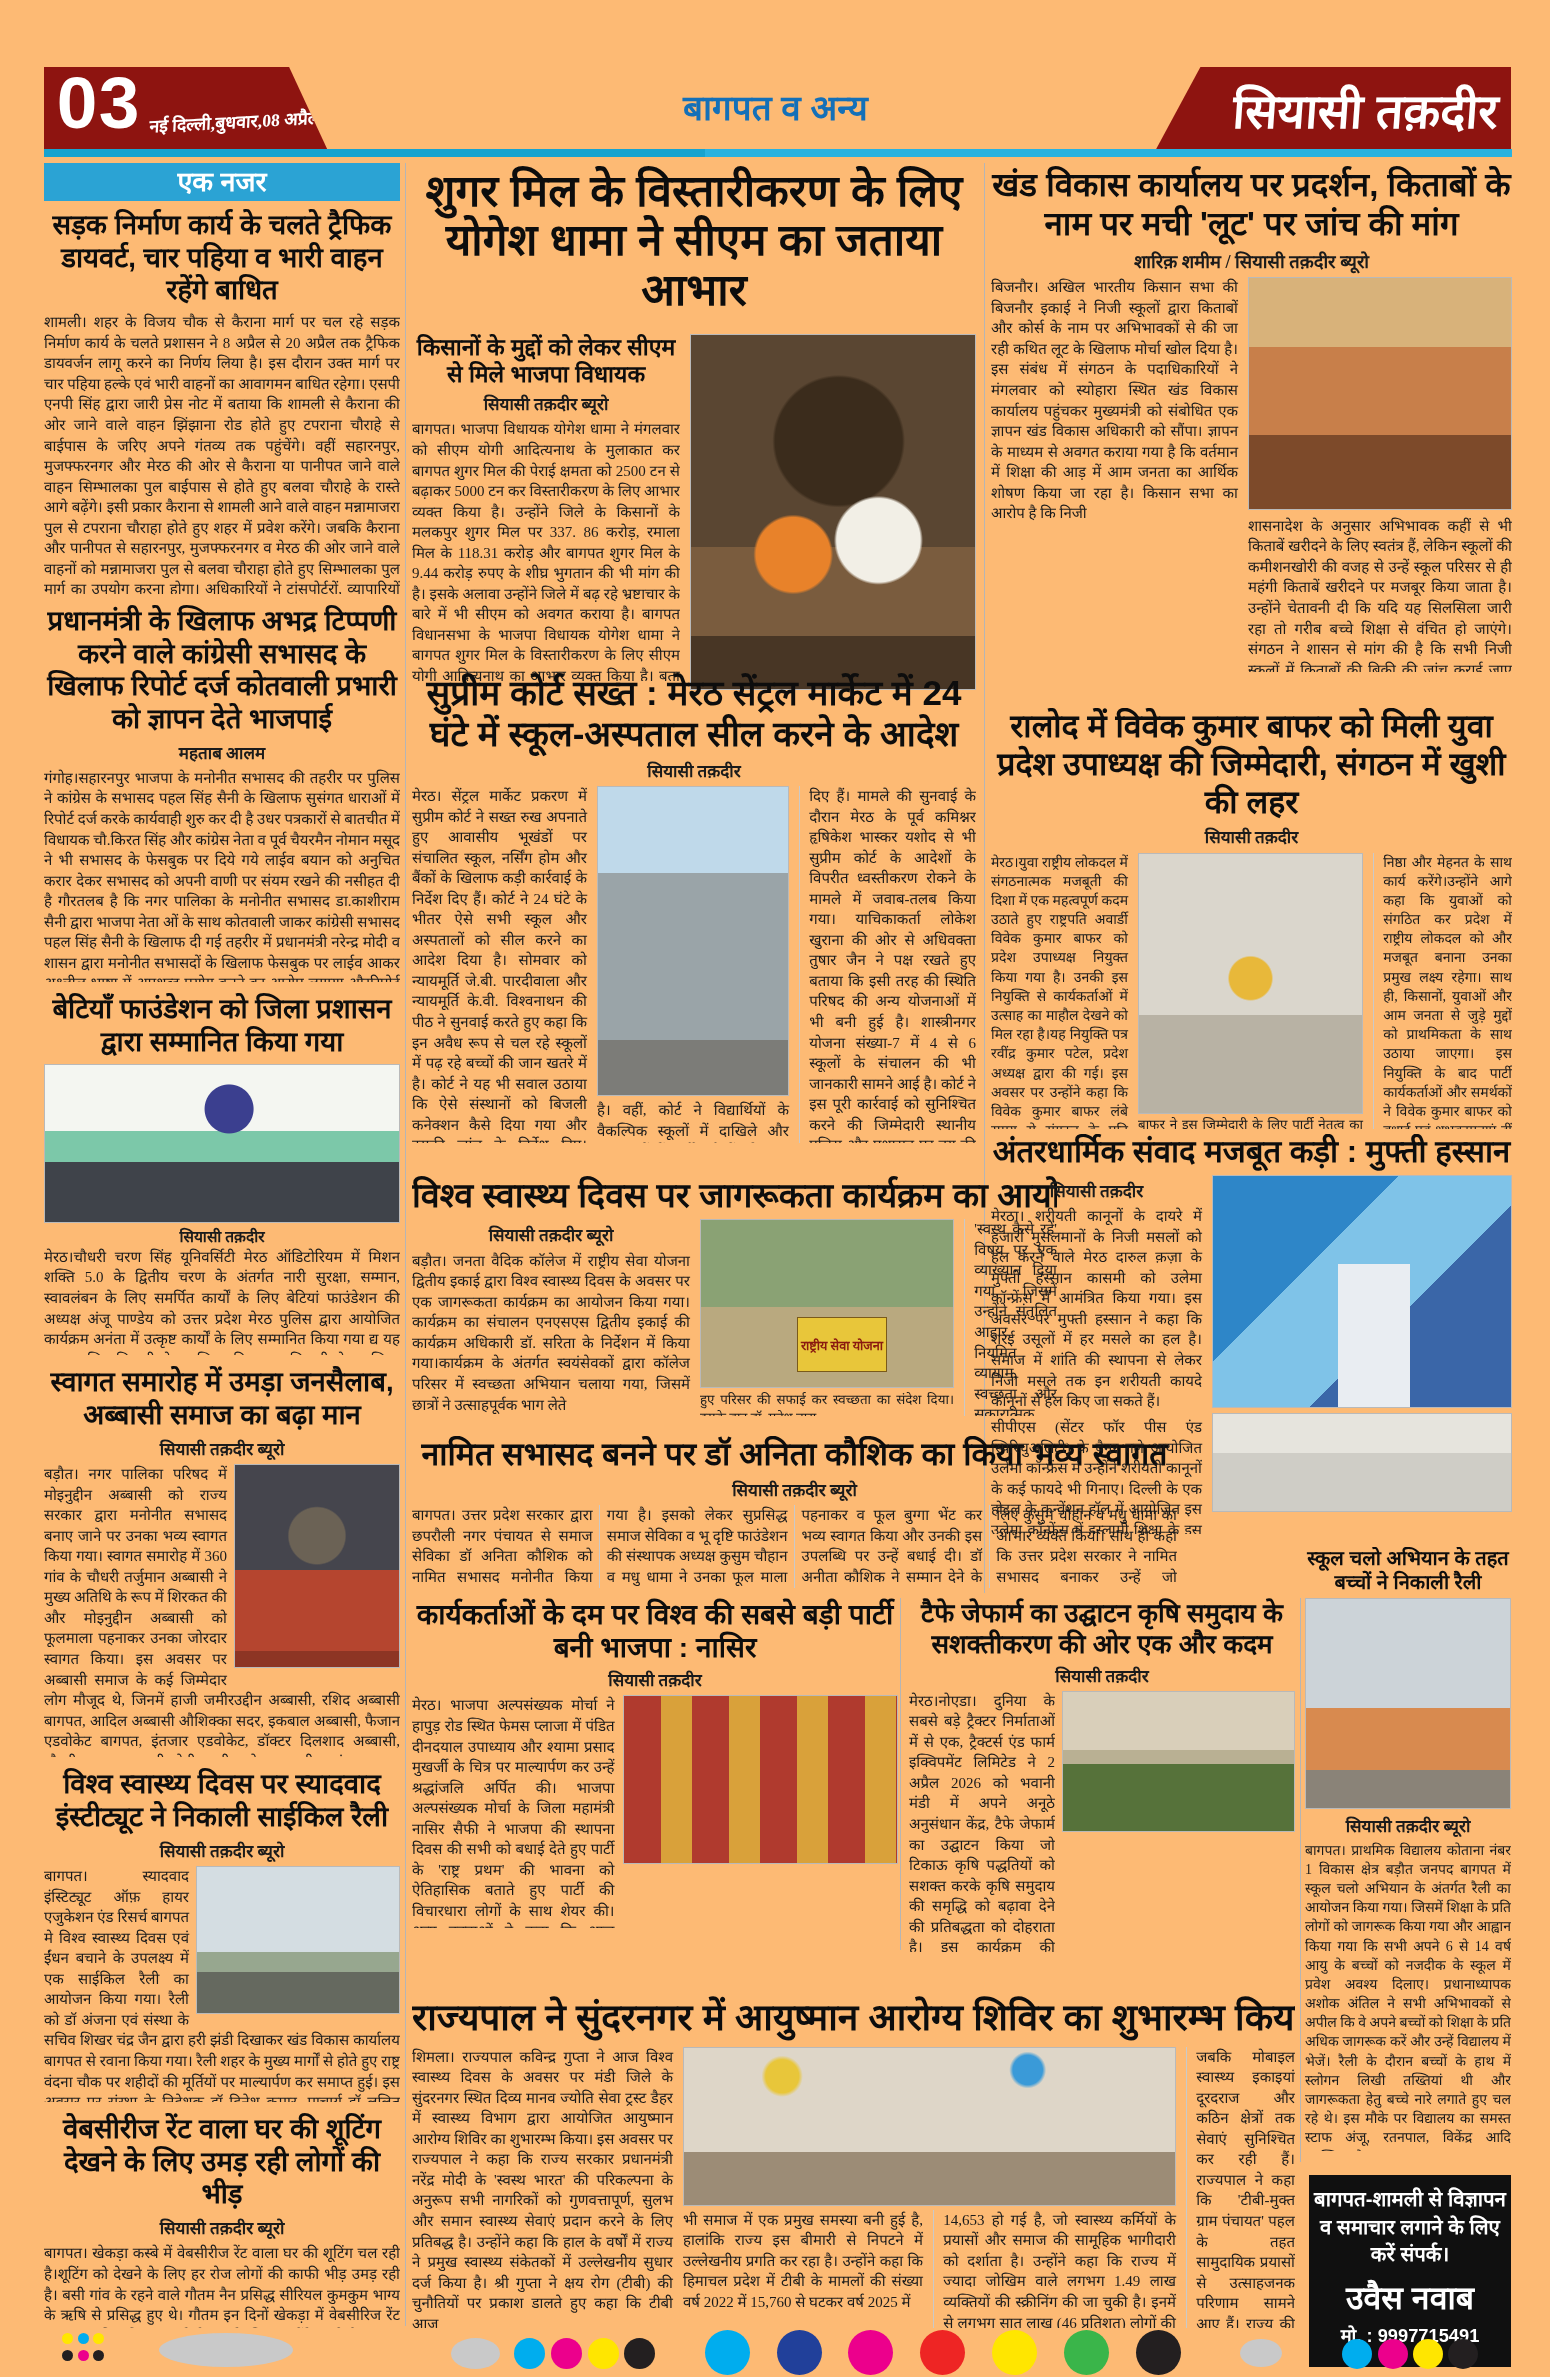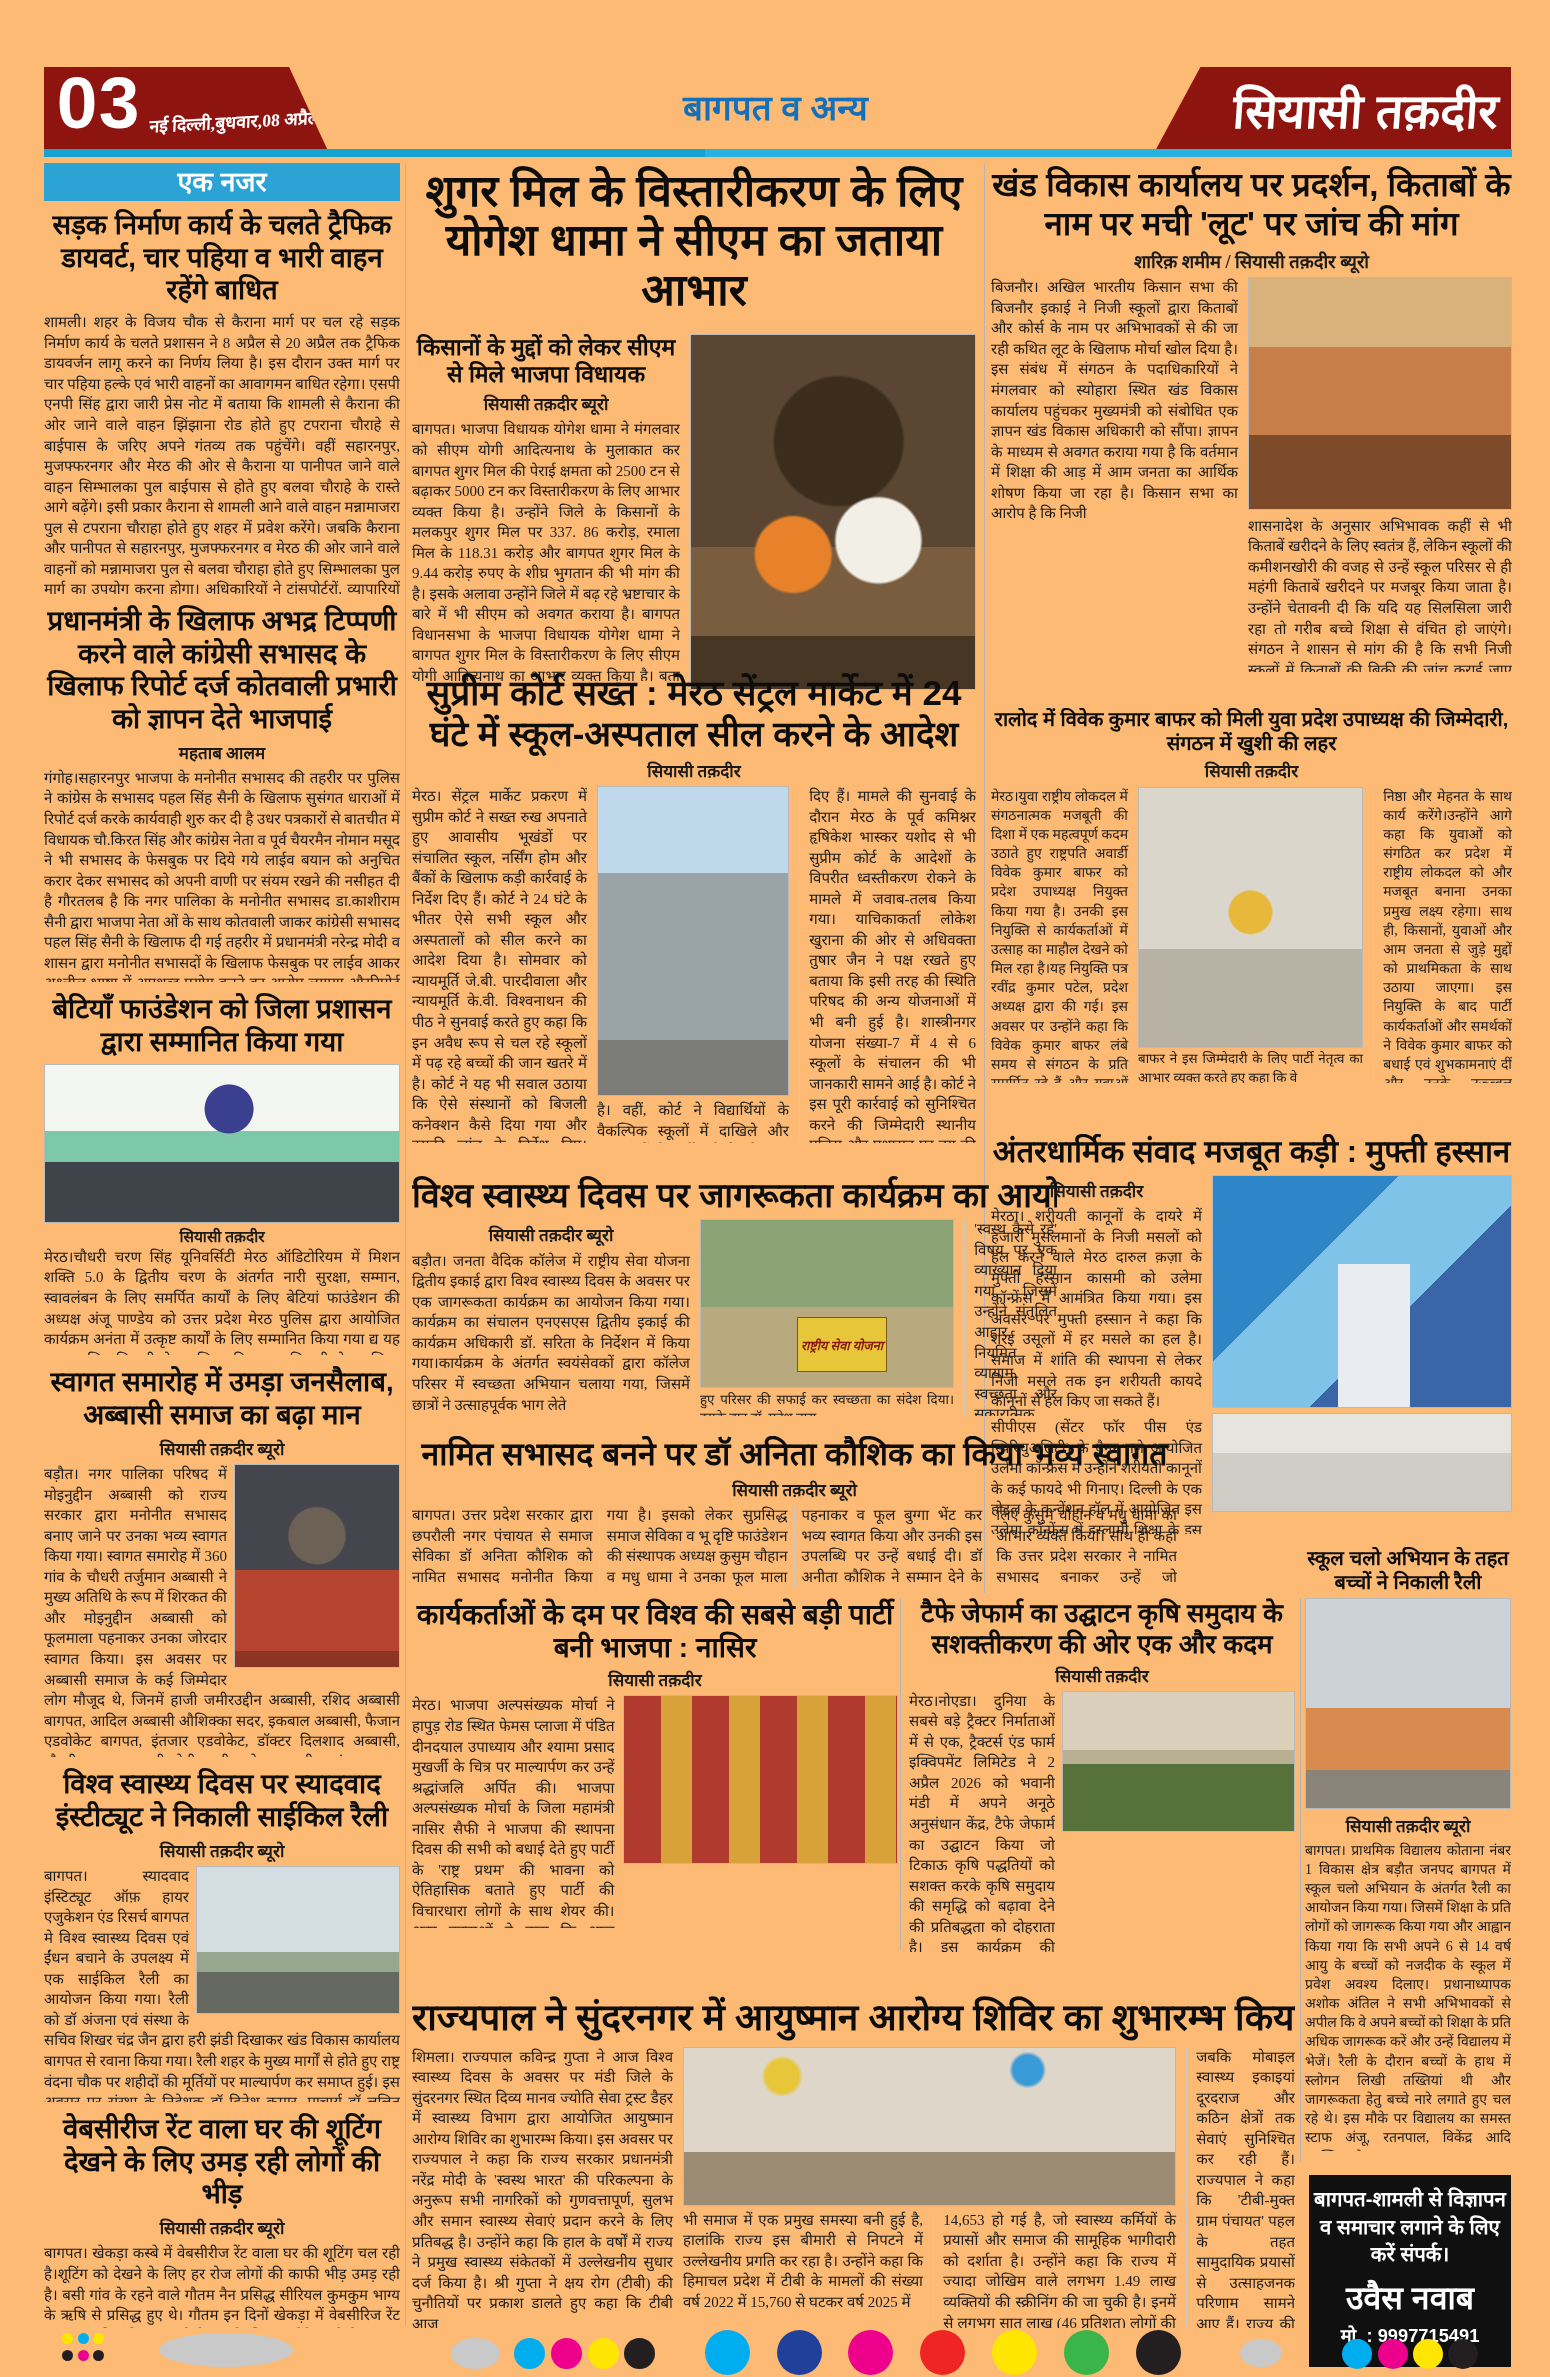--- a/index.html
+++ b/index.html
@@ -41,21 +41,21 @@
              linear-gradient(180deg,#45454d 0 52%,#b5452f 52% 92%,#8d3524 92%);}
   .ph-campus{background:linear-gradient(180deg,#d4dde2 0 58%,#97a78f 58% 72%,#65695f 72%);}
   .ph-cm{background:radial-gradient(circle at 36% 62%, #e8822a 0 13%, transparent 14%),
          radial-gradient(circle at 66% 58%, #f2efe6 0 15%, transparent 16%),
          radial-gradient(circle at 52% 30%, #3b2c1c 0 22%, transparent 23%),
          linear-gradient(180deg,#5a4632 0 60%,#7a5c3e 60% 85%,#483625 85%);}
   .ph-building{background:linear-gradient(180deg,#bfd9ea 0 28%,#9aa4a8 28% 82%,#7c7c78 82%);}
   .ph-banner{background:linear-gradient(180deg,#8aa274 0 52%,#b9a97f 52% 100%);}
   .ph-banner .bannertxt{position:absolute;left:38%;top:58%;width:34%;height:30%;background:#e8c63a;
           border:1.4px solid #7a5a1a;color:#8a1a10;font-size:12.7px;font-weight:700;text-align:center;
-          display:flex;align-items:center;justify-content:center;padding:1.4px;font-style:italic;}
+          display:flex;align-items:center;justify-content:center;padding:1.4px;}
   .ph-memo{background:linear-gradient(180deg,#d8b27a 0 30%,#c87f4a 30% 68%,#7d4a2a 68%);}
   .ph-garland{background:radial-gradient(circle at 50% 48%, #e8b83a 0 12%, transparent 13%),
               linear-gradient(180deg,#dad6cc 0 62%,#b8b2a4 62%);}
   .ph-podium{background:linear-gradient(135deg,#2e86c8 0 35%,#7fc3e8 35% 62%,#3a66a8 62%);}
   .ph-podium .pod{position:absolute;left:42%;top:38%;width:24%;height:62%;background:#e9edf2;}
   .ph-audience{background:linear-gradient(180deg,#e6e4dd 0 40%,#cfcdc6 40%);}
   .ph-curtain{background:repeating-linear-gradient(90deg,#b03a2e 0 37px,#d9a13a 37px 68px);}
   .ph-field{background:linear-gradient(180deg,#d9cfba 0 42%,#b9b093 42% 52%,#56723a 52%);}
   .ph-camp{background:radial-gradient(circle at 20% 18%, #e8c63a 0 4%, transparent 5%),
            radial-gradient(circle at 70% 14%, #3a9ad8 0 4%, transparent 5%),
@@ -226,21 +226,21 @@
     <div class="row" style="height:395px;overflow:hidden;margin-top:2.8px;">
       <div class="body" style="width:247px;flex:none;">बिजनौर। अखिल भारतीय किसान सभा की बिजनौर इकाई ने निजी स्कूलों द्वारा किताबों और कोर्स के नाम पर अभिभावकों से की जा रही कथित लूट के खिलाफ मोर्चा खोल दिया है। इस संबंध में संगठन के पदाधिकारियों ने मंगलवार को स्योहारा स्थित खंड विकास कार्यालय पहुंचकर मुख्यमंत्री को संबोधित एक ज्ञापन खंड विकास अधिकारी को सौंपा। ज्ञापन के माध्यम से अवगत कराया गया है कि वर्तमान में शिक्षा की आड़ में आम जनता का आर्थिक शोषण किया जा रहा है। किसान सभा का आरोप है कि निजी</div>
       <div style="flex:1;">
         <div class="photo ph-memo" style="width:100%;height:233px;"></div>
         <div class="body" style="margin-top:5.6px;">शासनादेश के अनुसार अभिभावक कहीं से भी किताबें खरीदने के लिए स्वतंत्र हैं, लेकिन स्कूलों की कमीशनखोरी की वजह से उन्हें स्कूल परिसर से ही महंगी किताबें खरीदने पर मजबूर किया जाता है। उन्होंने चेतावनी दी कि यदि यह सिलसिला जारी रहा तो गरीब बच्चे शिक्षा से वंचित हो जाएंगे। संगठन ने शासन से मांग की है कि सभी निजी स्कूलों में किताबों की बिक्री की जांच कराई जाए और दोषियों के खिलाफ कार्रवाई की जाए। इस दौरान मंडल मंत्री इसरार अली ने कहा कि यह मांग जिलाधिकारी से भी उठाई गई है।</div>
       </div>
     </div>
   </div>
 
   <div class="zone" style="left:991px;top:708px;width:521px;height:421px;">
-    <div class="hl" style="font-size:20px;">रालोद में विवेक कुमार बाफर को  मिली युवा प्रदेश उपाध्यक्ष की जिम्मेदारी, संगठन में खुशी की लहर</div>
+    <div class="hl" style="font-size:32px;">रालोद में विवेक कुमार बाफर को  मिली युवा प्रदेश उपाध्यक्ष की जिम्मेदारी, संगठन में खुशी की लहर</div>
     <div class="byline">सियासी तक़दीर</div>
     <div class="row" style="height:296px;overflow:hidden;">
       <div class="body" style="width:137px;flex:none;font-size:14px;">मेरठ।युवा राष्ट्रीय लोकदल में संगठनात्मक मजबूती की दिशा में एक महत्वपूर्ण कदम उठाते हुए राष्ट्रपति अवार्डी विवेक कुमार बाफर को प्रदेश उपाध्यक्ष नियुक्त किया गया है। उनकी इस नियुक्ति से कार्यकर्ताओं में उत्साह का माहौल देखने को मिल रहा है।यह नियुक्ति पत्र रवींद्र कुमार पटेल, प्रदेश अध्यक्ष द्वारा की गई। इस अवसर पर उन्होंने कहा कि विवेक कुमार बाफर लंबे समय से संगठन के प्रति समर्पित रहे हैं और युवाओं के बीच उनकी अच्छी पकड़ है। उनकी नियुक्ति से पार्टी को नई</div>
       <div style="width:225px;flex:none;">
         <div class="photo ph-garland" style="width:100%;height:261px;"></div>
         <div class="body" style="font-size:13.4px;margin-top:2.8px;">बाफर ने इस जिम्मेदारी के लिए पार्टी नेतृत्व का आभार व्यक्त करते हुए कहा कि वे</div>
       </div>
       <div class="body colsep" style="flex:1;font-size:14px;">निष्ठा और मेहनत के साथ कार्य करेंगे।उन्होंने आगे कहा कि युवाओं को संगठित कर प्रदेश में राष्ट्रीय लोकदल को और मजबूत बनाना उनका प्रमुख लक्ष्य रहेगा। साथ ही, किसानों, युवाओं और आम जनता से जुड़े मुद्दों को प्राथमिकता के साथ उठाया जाएगा। इस नियुक्ति के बाद पार्टी कार्यकर्ताओं और समर्थकों ने विवेक कुमार बाफर को बधाई एवं शुभकामनाएं दीं और उनके उज्ज्वल राजनीतिक भविष्य की कामना की।</div>
     </div>
   </div>

